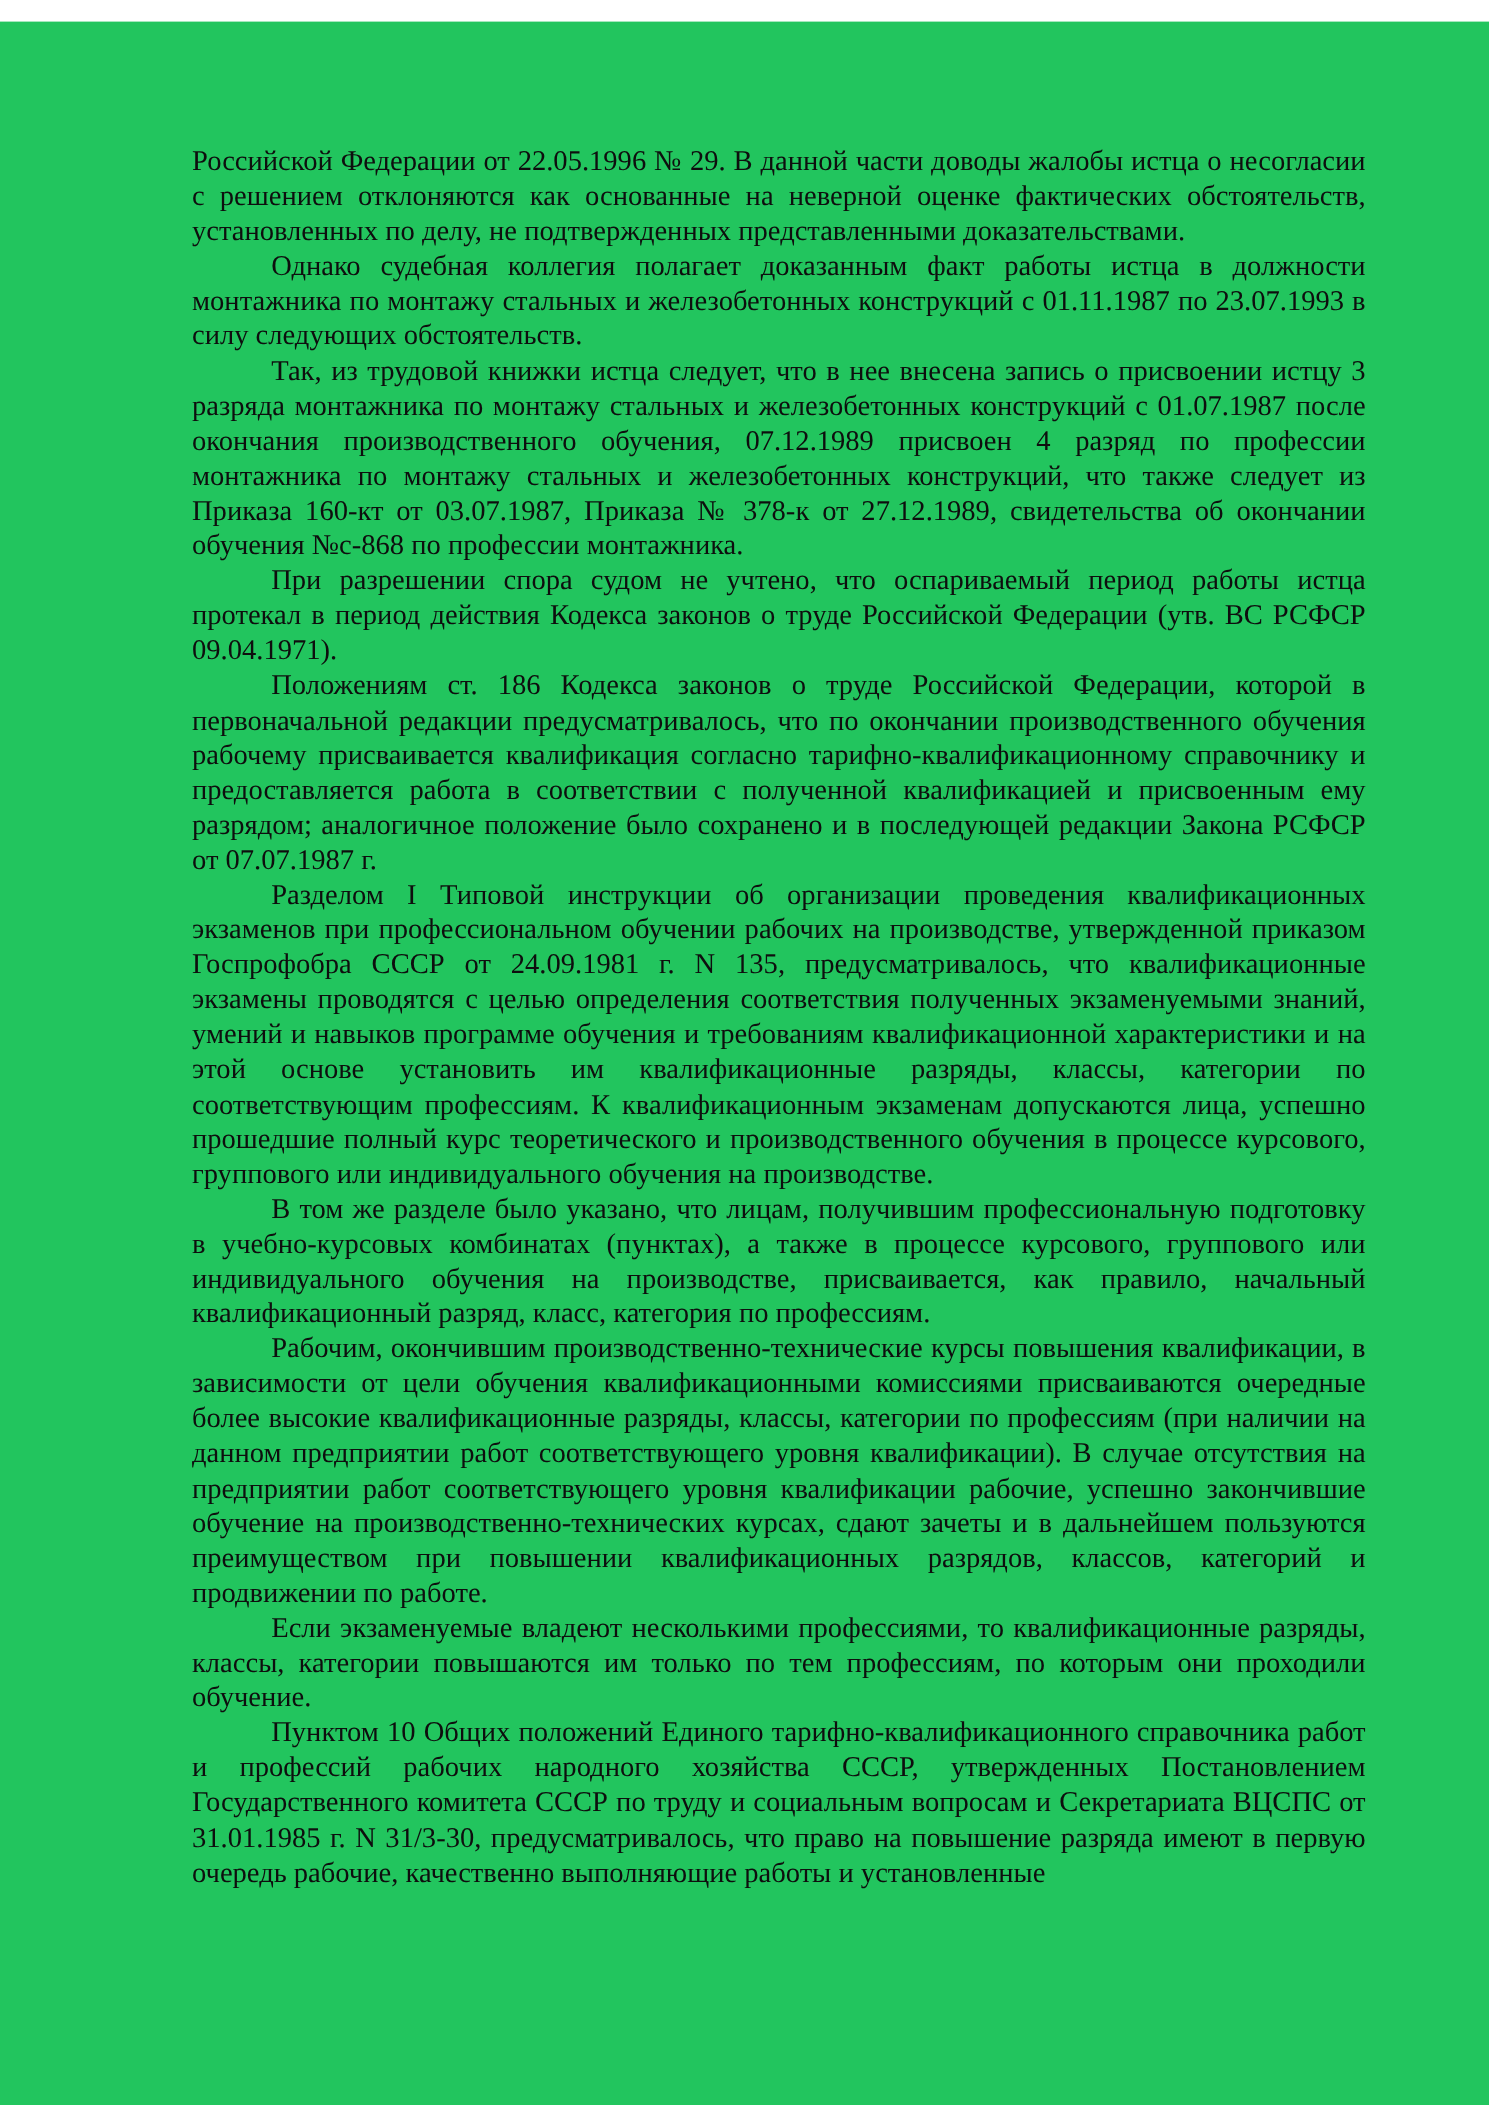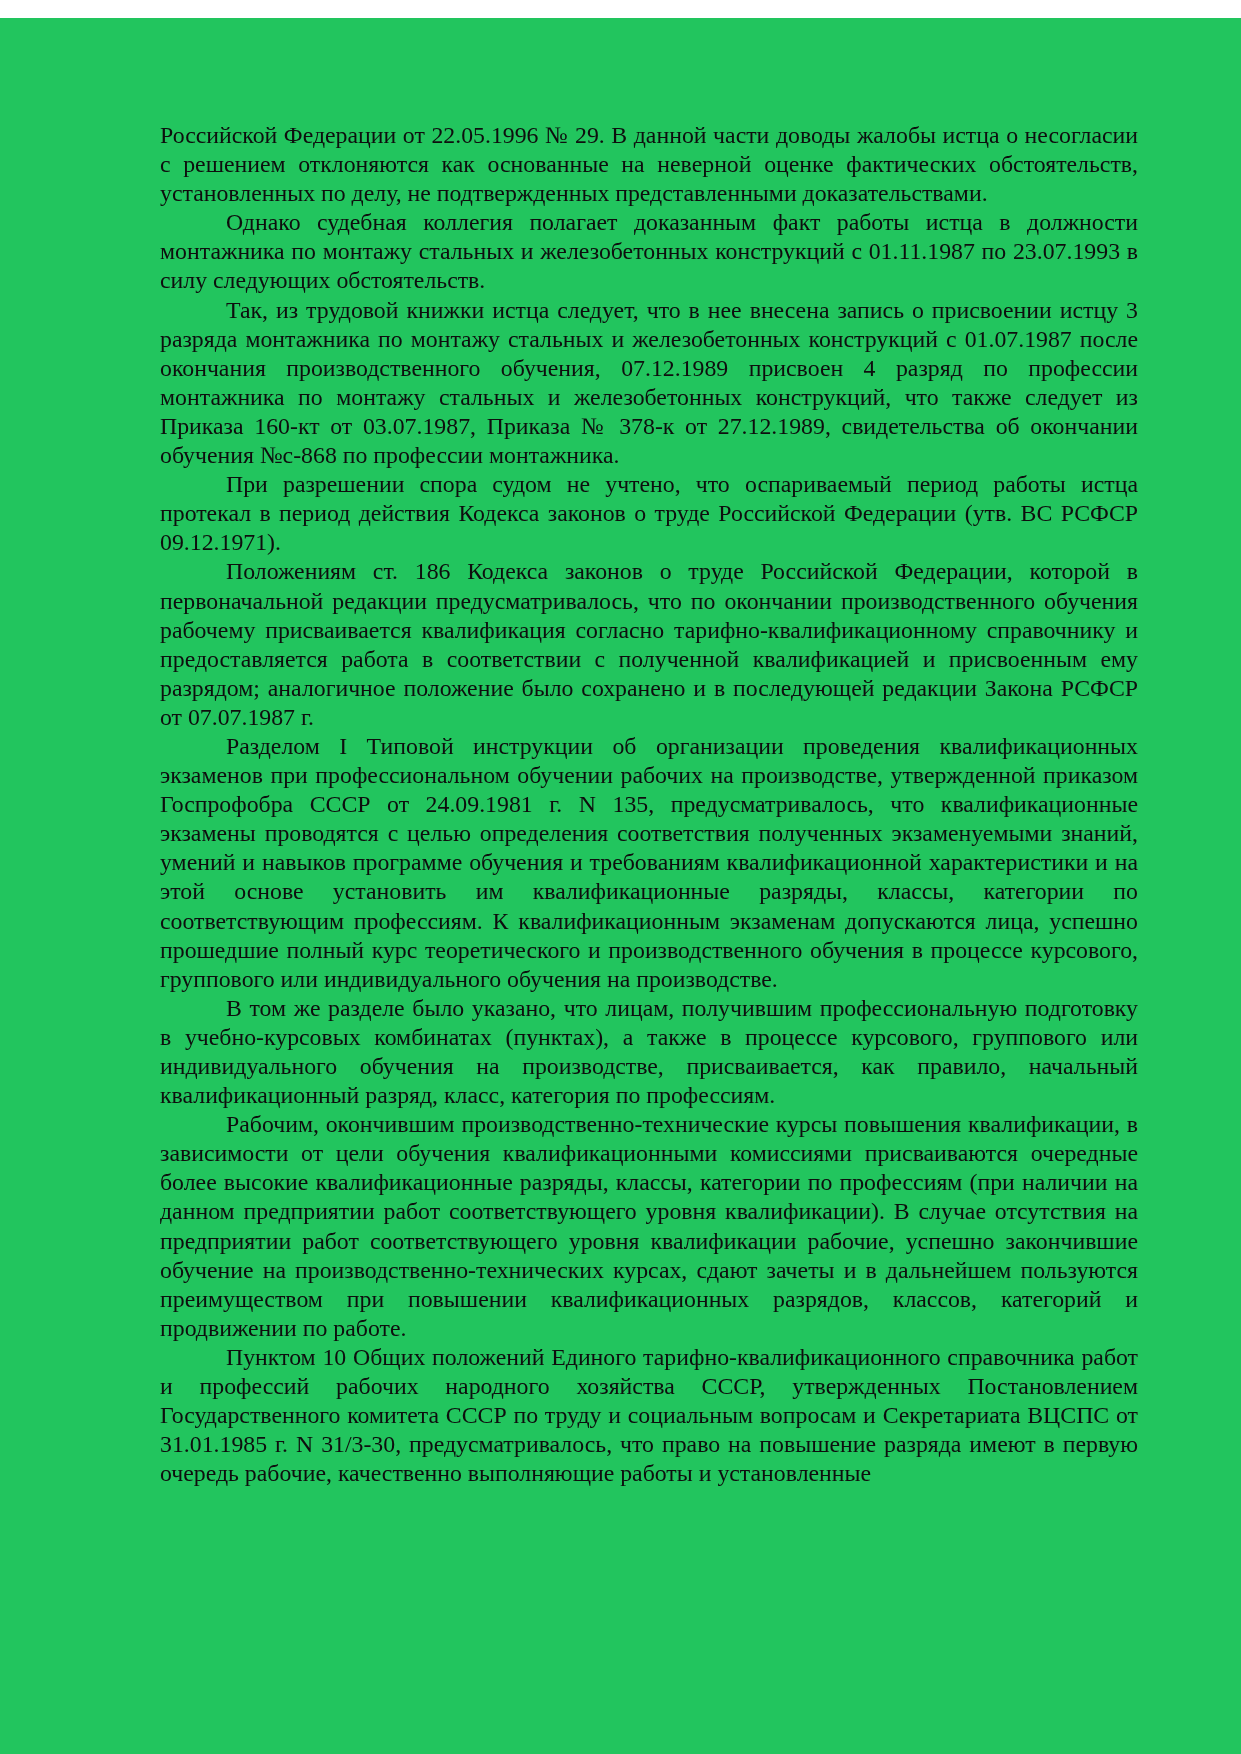--- a/index.html
+++ b/index.html
@@ -36,20 +36,21 @@
   }
 </style>
 </head>
 <body>
 
 <div class="page">
   <div class="text-block">
     <p class="continued">Российской Федерации от 22.05.1996 № 29. В данной части доводы жалобы истца о несогласии с решением отклоняются как основанные на неверной оценке фактических обстоятельств, установленных по делу, не подтвержденных представленными доказательствами.</p>
     <p>Однако судебная коллегия полагает доказанным факт работы истца в должности монтажника по монтажу стальных и железобетонных конструкций с 01.11.1987 по 23.07.1993 в силу следующих обстоятельств.</p>
     <p>Так, из трудовой книжки истца следует, что в нее внесена запись о присвоении истцу 3 разряда монтажника по монтажу стальных и железобетонных конструкций с 01.07.1987 после окончания производственного обучения, 07.12.1989 присвоен 4 разряд по профессии монтажника по монтажу стальных и железобетонных конструкций, что также следует из Приказа 160-кт от 03.07.1987, Приказа № 378-к от 27.12.1989, свидетельства об окончании обучения №с-868 по профессии монтажника.</p>
-    <p>При разрешении спора судом не учтено, что оспариваемый период работы истца протекал в период действия Кодекса законов о труде Российской Федерации (утв. ВС РСФСР 09.12.1971).</p>
+    <p>При разрешении спора судом не учтено, что оспариваемый период работы истца протекал в период действия Кодекса законов о труде Российской Федерации (утв. ВС РСФСР 09.04.1971).</p>
     <p>Положениям ст. 186 Кодекса законов о труде Российской Федерации, которой в первоначальной редакции предусматривалось, что по окончании производственного обучения рабочему присваивается квалификация согласно тарифно-квалификационному справочнику и предоставляется работа в соответствии с полученной квалификацией и присвоенным ему разрядом; аналогичное положение было сохранено и в последующей редакции Закона РСФСР от 07.07.1987 г.</p>
     <p>Разделом I Типовой инструкции об организации проведения квалификационных экзаменов при профессиональном обучении рабочих на производстве, утвержденной приказом Госпрофобра СССР от 24.09.1981 г. N 135, предусматривалось, что квалификационные экзамены проводятся с целью определения соответствия полученных экзаменуемыми знаний, умений и навыков программе обучения и требованиям квалификационной характеристики и на этой основе установить им квалификационные разряды, классы, категории по соответствующим профессиям. К квалификационным экзаменам допускаются лица, успешно прошедшие полный курс теоретического и производственного обучения в процессе курсового, группового или индивидуального обучения на производстве.</p>
     <p>В том же разделе было указано, что лицам, получившим профессиональную подготовку в учебно-курсовых комбинатах (пунктах), а также в процессе курсового, группового или индивидуального обучения на производстве, присваивается, как правило, начальный квалификационный разряд, класс, категория по профессиям.</p>
     <p>Рабочим, окончившим производственно-технические курсы повышения квалификации, в зависимости от цели обучения квалификационными комиссиями присваиваются очередные более высокие квалификационные разряды, классы, категории по профессиям (при наличии на данном предприятии работ соответствующего уровня квалификации). В случае отсутствия на предприятии работ соответствующего уровня квалификации рабочие, успешно закончившие обучение на производственно-технических курсах, сдают зачеты и в дальнейшем пользуются преимуществом при повышении квалификационных разрядов, классов, категорий и продвижении по работе.</p>
+    <p>Если экзаменуемые владеют несколькими профессиями, то квалификационные разряды, классы, категории повышаются им только по тем профессиям, по которым они проходили обучение.</p>
     <p>Пунктом 10 Общих положений Единого тарифно-квалификационного справочника работ и профессий рабочих народного хозяйства СССР, утвержденных Постановлением Государственного комитета СССР по труду и социальным вопросам и Секретариата ВЦСПС от 31.01.1985 г. N 31/3-30, предусматривалось, что право на повышение разряда имеют в первую очередь рабочие, качественно выполняющие работы и установленные</p>
   </div>
 </div>
 
 </body></html>

